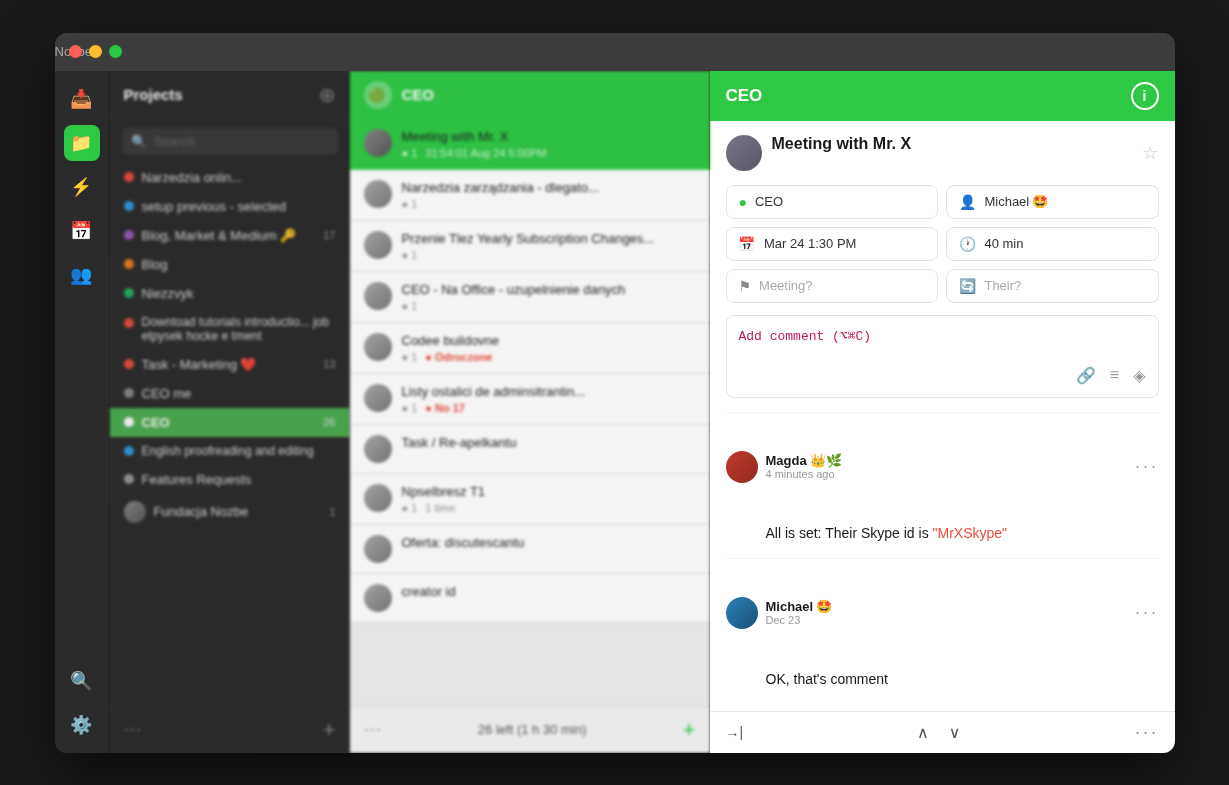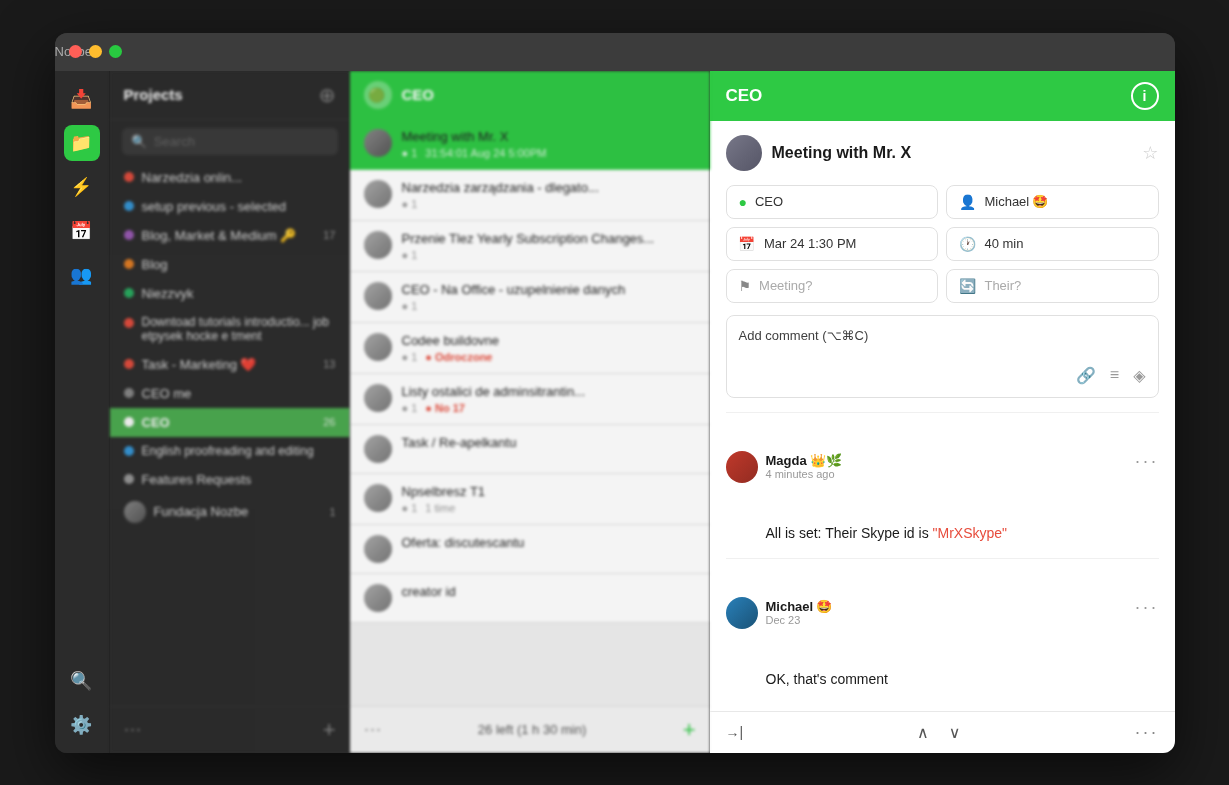--- a/index.html
+++ b/index.html
@@ -267,21 +267,21 @@
       padding: 14px 16px;
     }
     .detail-task-title-row {
       display: flex;
       align-items: center;
       justify-content: space-between;
       margin-bottom: 14px;
     }
     .detail-task-title-left {
       display: flex;
-      align-items: center;
+      align-items: flex-start;
       gap: 10px;
     }
     .detail-task-avatar {
       width: 36px;
       height: 36px;
       border-radius: 50%;
       background: #888;
       flex-shrink: 0;
       overflow: hidden;
     }
@@ -349,20 +349,21 @@
     .divider {
       height: 1px;
       background: #f0f0f0;
       margin: 8px 0;
     }
     .comment-entry {
       margin-bottom: 14px;
     }
     .comment-author-row {
       display: flex;
+      align-items: center;
       justify-content: space-between;
       margin-bottom: 6px;
       margin-top: 38px;
     }
     .comment-author-left {
       display: flex;
       align-items: center;
       gap: 8px;
     }
     .comment-avatar {
@@ -682,21 +683,21 @@
           </div>
 
           <div class="detail-field">
             <span class="field-icon">🔄</span>
             <span class="field-placeholder">Their?</span>
           </div>
         </div>
 
         <div class="comment-box">
           <div class="comment-input">
-            <span style="color:#404040;">Add comment (⌥⌘C)</span>
+            <span style="color:#be185d;font-family:Liberation Mono, monospace;">Add comment (⌥⌘C)</span>
           </div>
           <div class="comment-actions">
             <span class="comment-action-icon">🔗</span>
             <span class="comment-action-icon">≡</span>
             <span class="comment-action-icon">◈</span>
           </div>
         </div>
 
         <div class="divider"></div>
 

